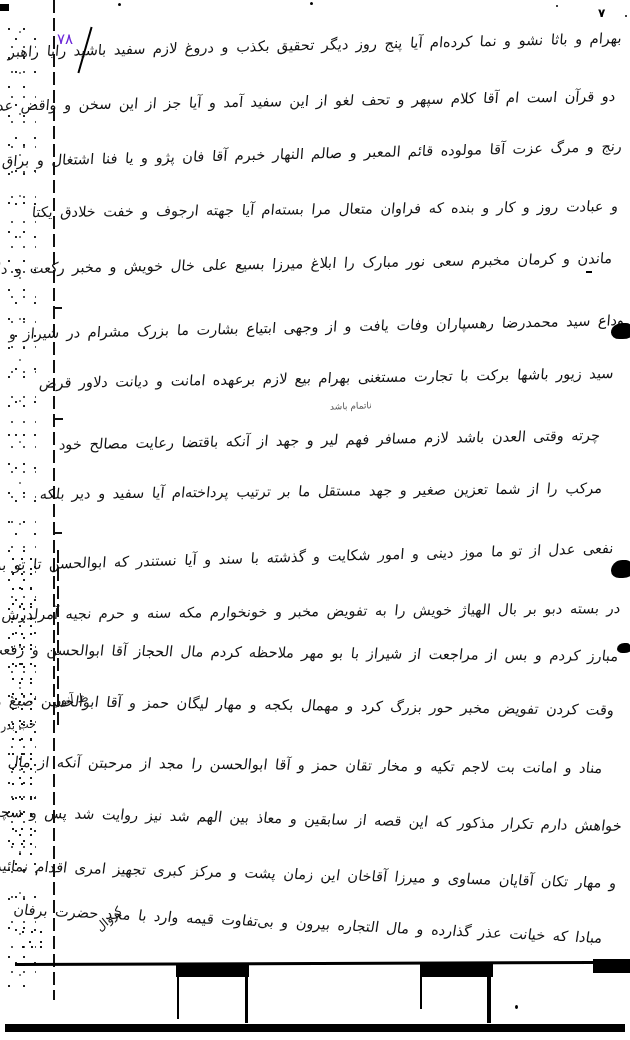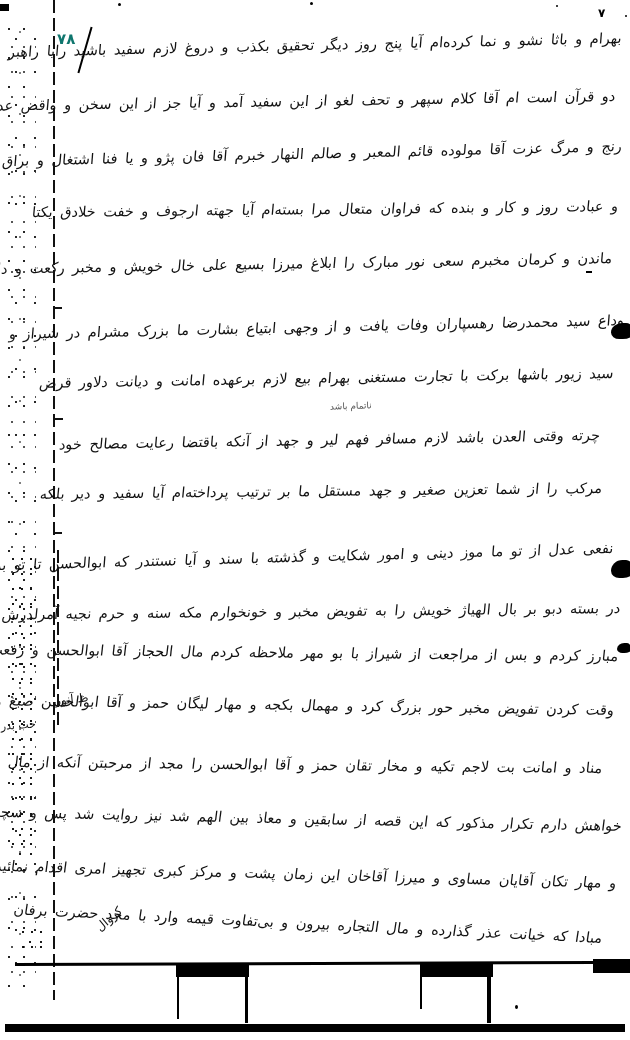--- a/index.html
+++ b/index.html
@@ -37,21 +37,21 @@
   .vline-dashed{
     position:absolute;
     width:1.5px;
     background:repeating-linear-gradient(180deg,#111 0 13px,transparent 13px 18px);
   }
   .tick{position:absolute;height:2px;background:#111;}
   .blk{position:absolute;background:#000;}
   .blob{position:absolute;background:#000;border-radius:62% 38% 55% 45% / 72% 58% 42% 48%;}
   .dot{position:absolute;background:#000;border-radius:50%;}
 
-  .pagenum{position:absolute;font-size:15px;font-weight:bold;color:#0f766e;}
+  .pagenum{position:absolute;font-size:15px;font-weight:normal;color:#6d28d9;}
   .corner-num{position:absolute;font-size:12px;font-weight:bold;color:#000;}
   .slash{position:absolute;width:2px;height:48px;background:#000;transform:rotate(16deg);}
 
   .margin-note{position:absolute;direction:rtl;white-space:nowrap;font-size:12px;color:#161616;}
   .interlinear{position:absolute;direction:rtl;white-space:nowrap;font-size:9px;color:#555;}
   .diagonal-note{position:absolute;direction:rtl;white-space:nowrap;font-size:12px;color:#121212;}
 </style>
 </head>
 <body>
 

